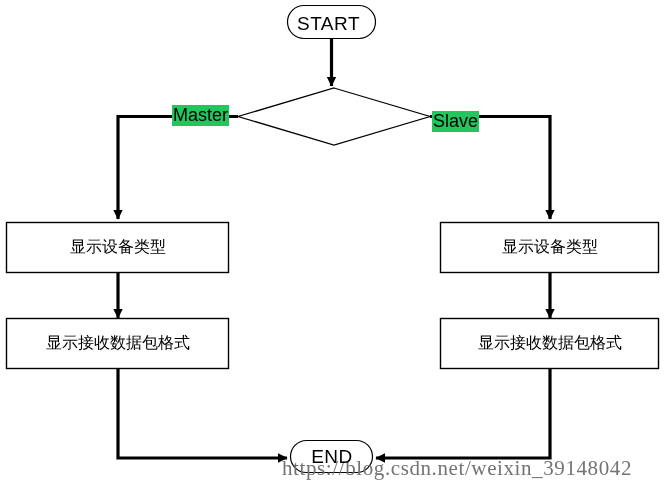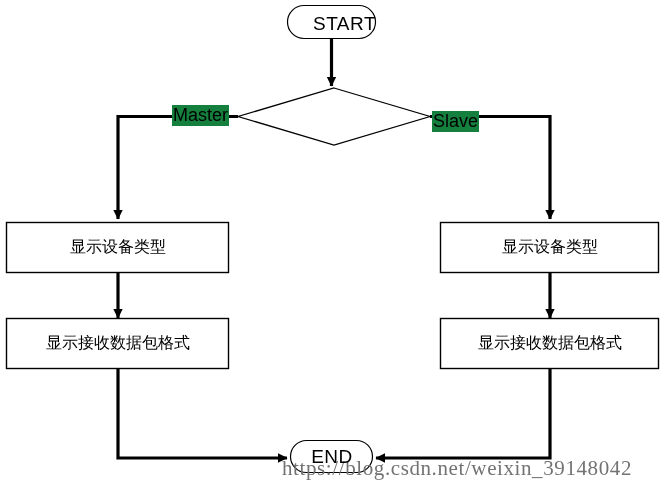--- a/index.html
+++ b/index.html
@@ -40,21 +40,21 @@
   .process-label {
     font-size: 16px;
   }
   .decision-label {
     font-size: 16px;
   }
   .branch-label {
     position: absolute;
     font-size: 18px;
     color: #000000;
-    background: #15803d;
+    background: #22c55e;
     padding: 0 1px;
     white-space: nowrap;
   }
   .watermark {
     position: absolute;
     font-family: "Liberation Serif", serif;
     font-size: 21px;
     color: #737373;
     white-space: nowrap;
     letter-spacing: 0.6px;
@@ -96,21 +96,21 @@
 
     <path d="M118,368.5 L118,458 L287,458" fill="none" stroke="#000000" stroke-width="3.2" marker-end="url(#arrowThick)"></path>
 
     <path d="M550,368.5 L550,458 L376,458" fill="none" stroke="#000000" stroke-width="3.2" marker-end="url(#arrowThick)"></path>
 
     <rect x="290.5" y="440.5" width="82" height="32" rx="16" ry="16" fill="#ffffff" stroke="#000000" stroke-width="1.2"></rect>
   </svg>
 
   <div class="watermark" style="left:282px; top:456px;">https://blog.csdn.net/weixin_39148042</div>
 
-  <div class="node-label terminal-label" style="left:300px; top:5px; width:89px; height:38px;">START</div>
+  <div class="node-label terminal-label" style="left:284px; top:5px; width:89px; height:38px;">START</div>
 
 
   <div class="branch-label" style="left:172px; top:105px;">Master</div>
 
   <div class="branch-label" style="left:432px; top:111px;">Slave</div>
 
   <div class="node-label process-label" style="left:7px; top:223px; width:222px; height:49px;">显示设备类型</div>
 
   <div class="node-label process-label" style="left:7px; top:319px; width:222px; height:49px;">显示接收数据包格式</div>
 

